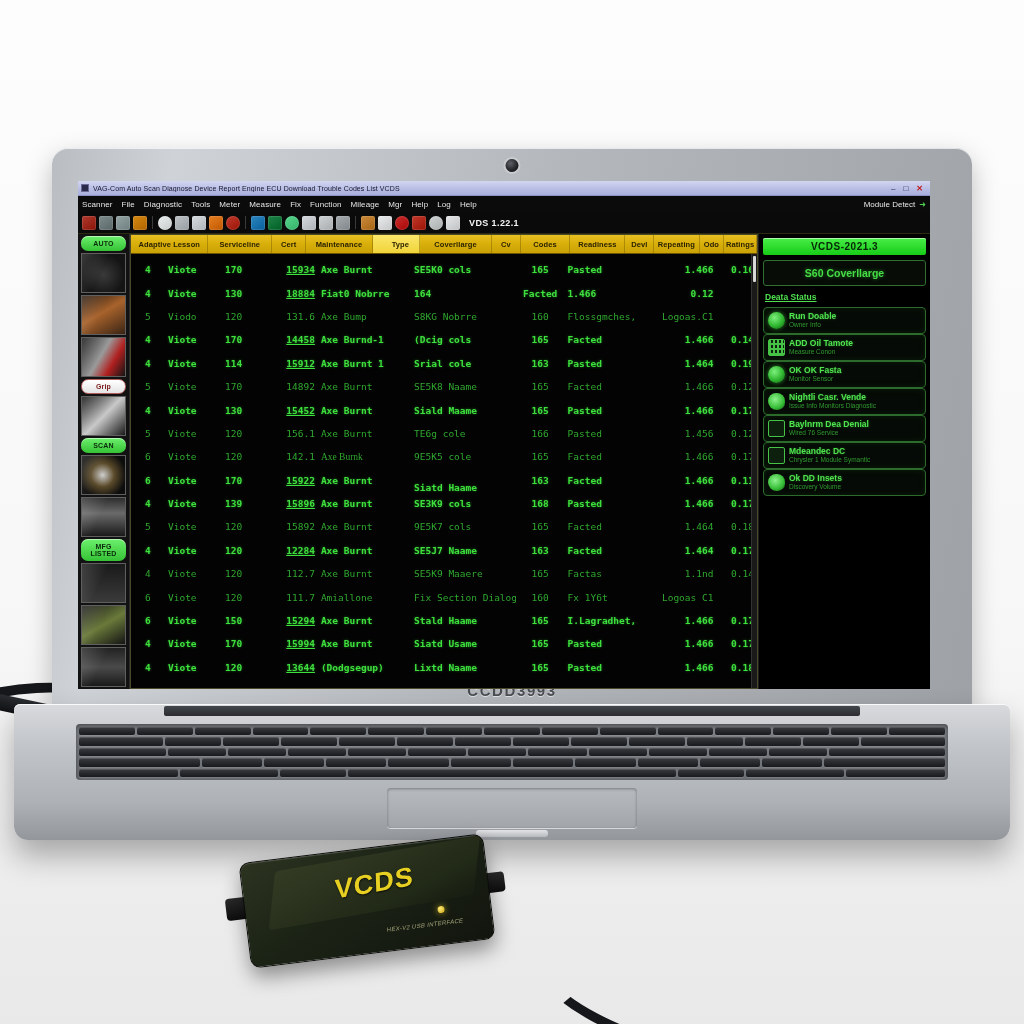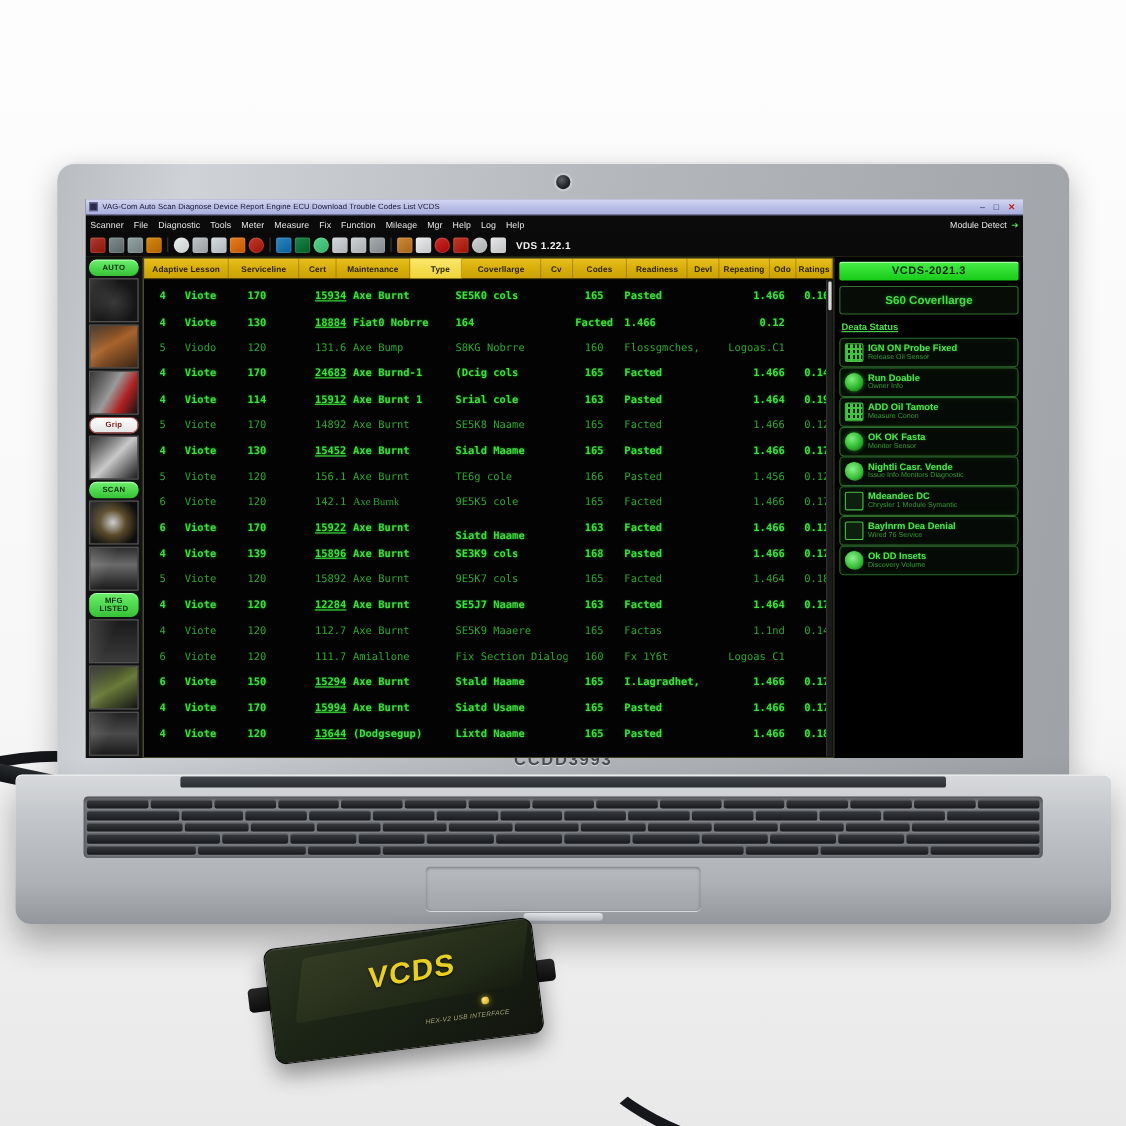--- a/index.html
+++ b/index.html
@@ -404,21 +404,21 @@
                 <div class="gc " style="flex: 120 0 0px;">S8KG Nobrre</div>
                 <div class="gc c" style="flex: 52 0 0px;">160</div>
                 <div class="gc " style="flex: 110 0 0px;">Flossgmches,</div>
                 <div class="gc r" style="flex: 60 0 0px;">1.Logoas.C1</div>
                 <div class="gc r" style="flex: 42 0 0px;"></div>
               </div>
               <div class="grow bright">
                 <div class="gc c" style="flex: 34 0 0px;">4</div>
                 <div class="gc " style="flex: 62 0 0px;">Viote</div>
                 <div class="gc " style="flex: 42 0 0px;">170</div>
-                <div class="gc r u" style="flex: 60 0 0px;">24683</div>
+                <div class="gc r u" style="flex: 60 0 0px;">14458</div>
                 <div class="gc " style="flex: 106 0 0px;">Axe Burnd-1</div>
                 <div class="gc " style="flex: 120 0 0px;">(Dcig cols</div>
                 <div class="gc c" style="flex: 52 0 0px;">165</div>
                 <div class="gc " style="flex: 110 0 0px;">Facted</div>
                 <div class="gc r" style="flex: 60 0 0px;">1.466</div>
                 <div class="gc r" style="flex: 42 0 0px;">0.14</div>
               </div>
               <div class="grow bright">
                 <div class="gc c" style="flex: 34 0 0px;">4</div>
                 <div class="gc " style="flex: 62 0 0px;">Viote</div>
@@ -593,27 +593,20 @@
           </div>
         </div>
       </div>
 
       <div id="rpanel">
         <div id="rbanner">VCDS-2021.3</div>
         <div id="rsub">S60 Coverllarge</div>
         <div id="rstatus-lbl">Deata Status</div>
         <div id="rcards">
             <div class="rcard">
-              <div class="ric squareDots"></div>
-              <div class="rtxt">
-                <div class="rt">IGN ON Probe Fixed</div>
-                <div class="rs">Release Oil Sensor</div>
-              </div>
-            </div>
-            <div class="rcard">
               <div class="ric circle"></div>
               <div class="rtxt">
                 <div class="rt">Run Doable</div>
                 <div class="rs">Owner Info</div>
               </div>
             </div>
             <div class="rcard">
               <div class="ric squareDots"></div>
               <div class="rtxt">
                 <div class="rt">ADD Oil Tamote</div>
@@ -630,29 +623,29 @@
             <div class="rcard">
               <div class="ric blob"></div>
               <div class="rtxt">
                 <div class="rt">Nightli Casr. Vende</div>
                 <div class="rs">Issue Info Monitors Diagnostic</div>
               </div>
             </div>
             <div class="rcard">
               <div class="ric square"></div>
               <div class="rtxt">
-                <div class="rt">Mdeandec DC</div>
-                <div class="rs">Chrysler 1 Module Symantic</div>
+                <div class="rt">Baylnrm Dea Denial</div>
+                <div class="rs">Wired 76 Service</div>
               </div>
             </div>
             <div class="rcard">
               <div class="ric square"></div>
               <div class="rtxt">
-                <div class="rt">Baylnrm Dea Denial</div>
-                <div class="rs">Wired 76 Service</div>
+                <div class="rt">Mdeandec DC</div>
+                <div class="rs">Chrysler 1 Module Symantic</div>
               </div>
             </div>
             <div class="rcard">
               <div class="ric blob"></div>
               <div class="rtxt">
                 <div class="rt">Ok DD Insets</div>
                 <div class="rs">Discovery Volume</div>
               </div>
             </div>
           </div>

